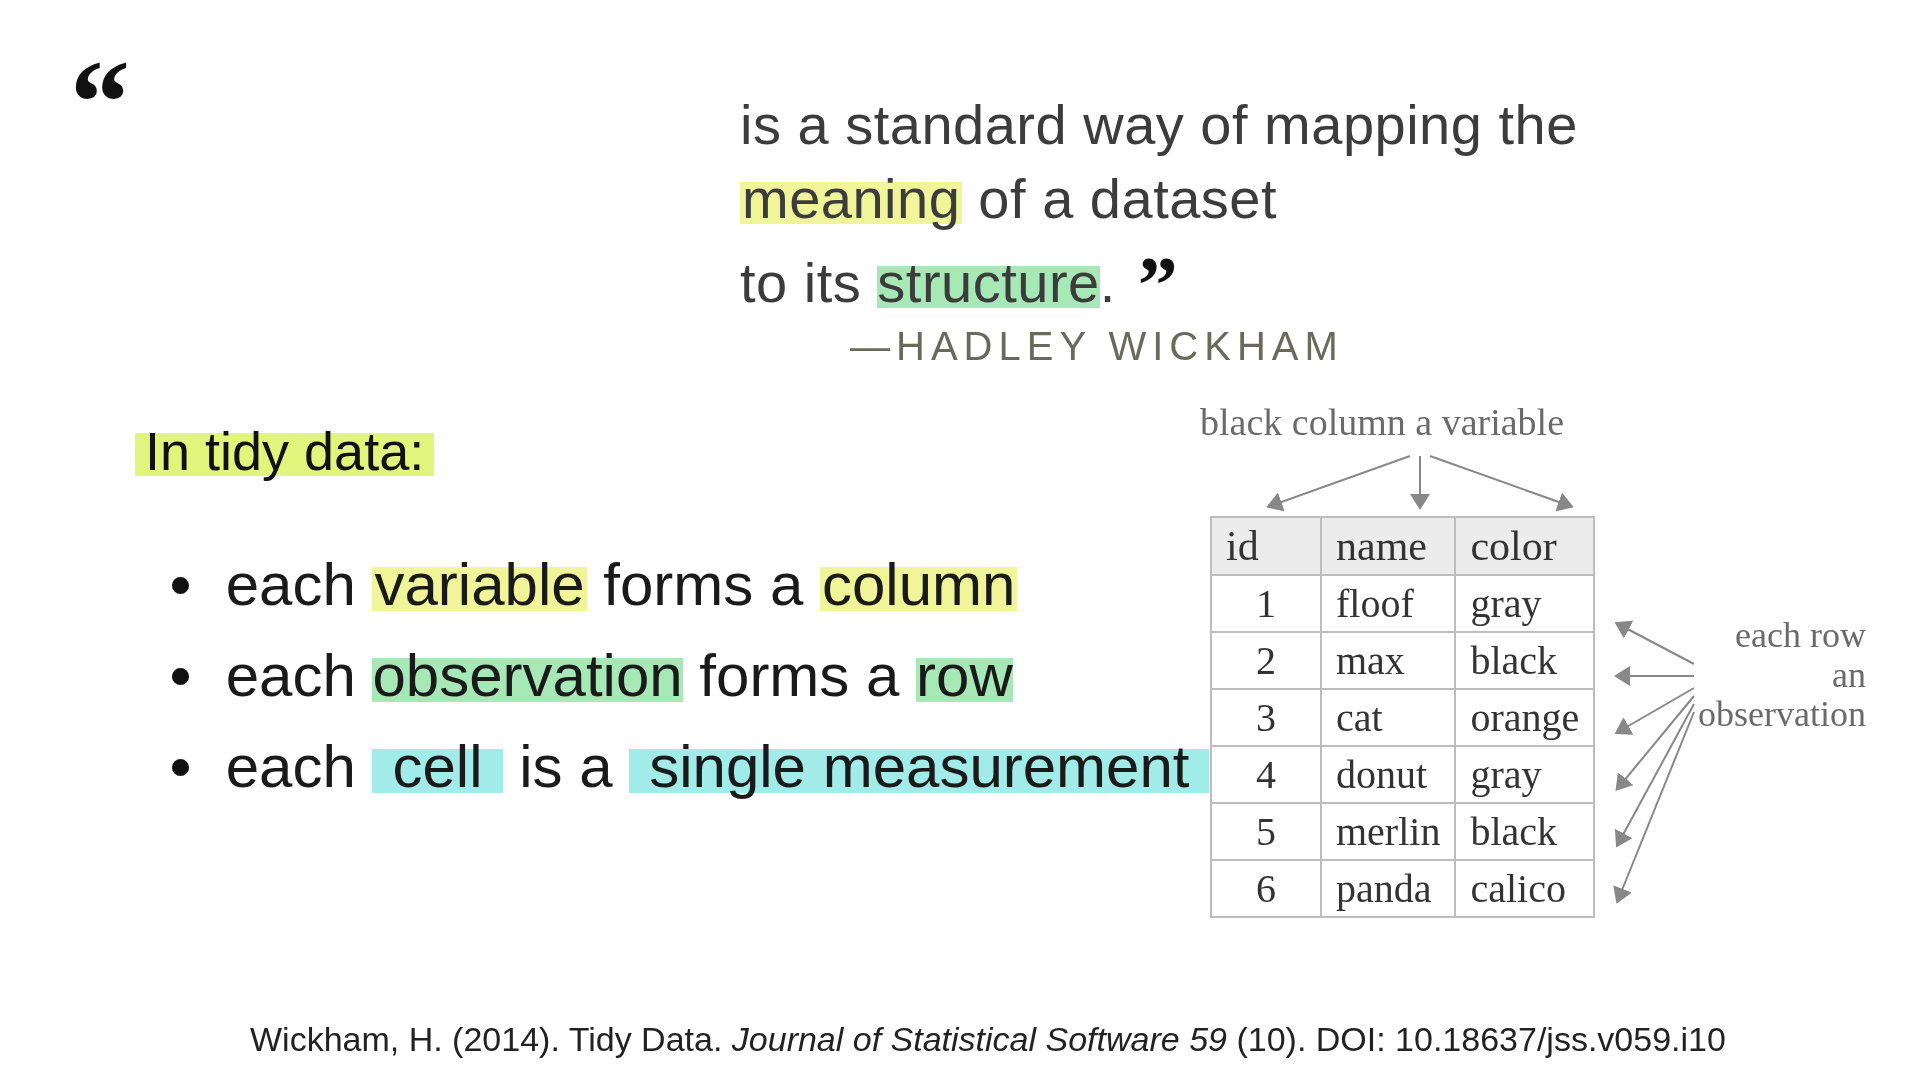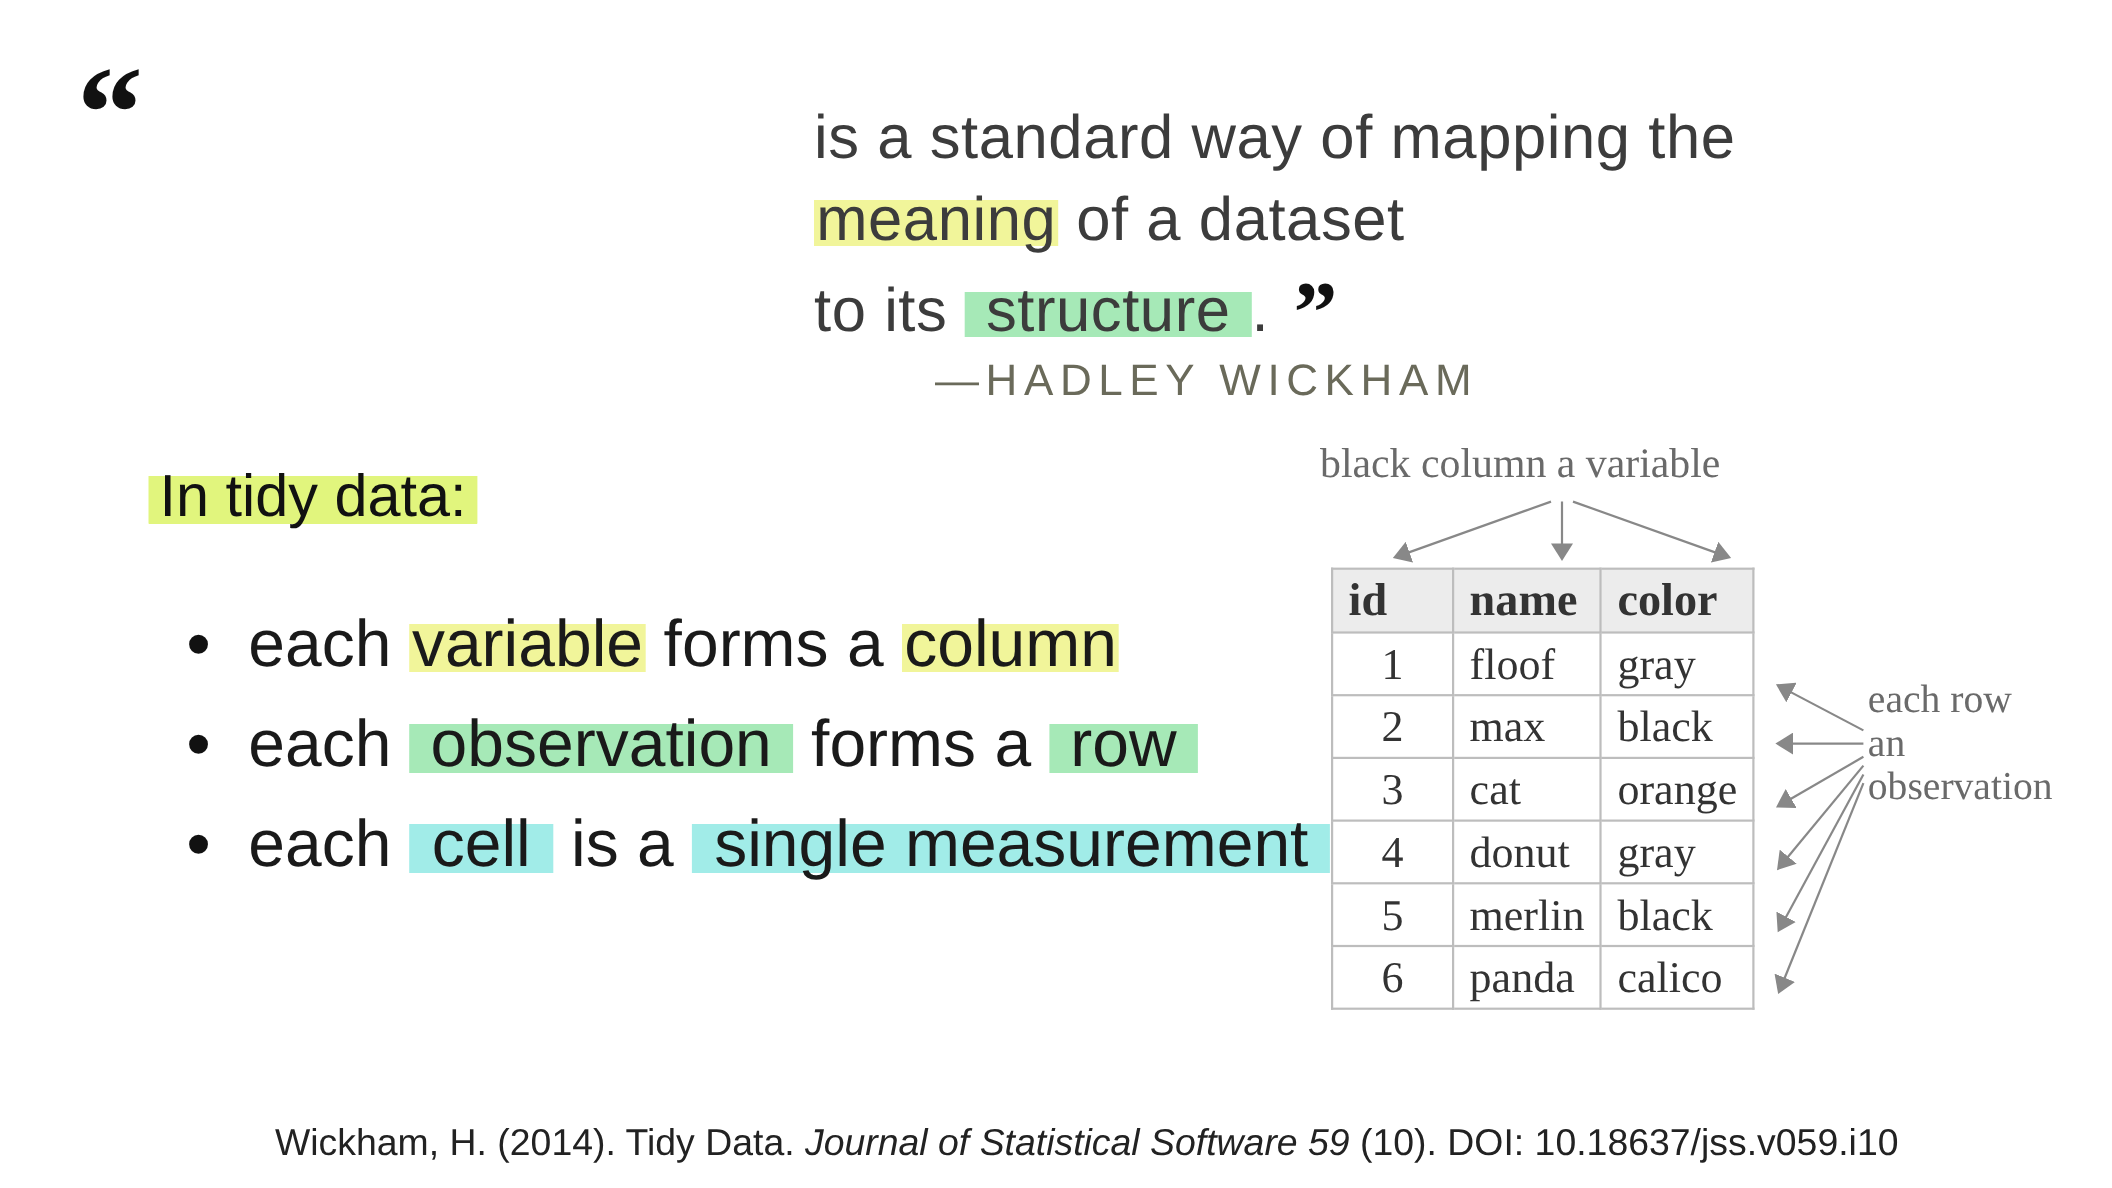--- a/index.html
+++ b/index.html
@@ -21,21 +21,21 @@
   }
 
   
   .def-line { position: absolute; left: 740px; font-size: 56px; font-weight: 300; color: #3c3c3c; letter-spacing: 0.5px; }
   .def1 { top: 92px; }
   .def2 { top: 166px; }
   .def3 { top: 240px; }
   .close-quote { display: inline-block; font-size: 80px; font-weight: 900; color: #111; font-family: Georgia, serif; letter-spacing: -12px; vertical-align: -10px; margin-left: 6px; }
 
   .hl-yellow { background: linear-gradient(180deg, rgba(0,0,0,0) 24%, #f1f59a 24%, #f1f59a 90%, rgba(0,0,0,0) 90%); padding: 0 2px; border-radius: 4px; }
-  .hl-green  { background: linear-gradient(180deg, rgba(0,0,0,0) 24%, #a6e9b7 24%, #a6e9b7 90%, rgba(0,0,0,0) 90%); padding: 0 19px; border-radius: 4px; }
+  .hl-green  { background: linear-gradient(180deg, rgba(0,0,0,0) 24%, #a6e9b7 24%, #a6e9b7 90%, rgba(0,0,0,0) 90%); padding: 0 0; border-radius: 4px; }
   .hl-teal   { background: linear-gradient(180deg, rgba(0,0,0,0) 24%, #a1ece8 24%, #a1ece8 90%, rgba(0,0,0,0) 90%); padding: 0 20px; border-radius: 4px; }
   .hl-lime   { background: linear-gradient(180deg, rgba(0,0,0,0) 20%, #e1f57d 20%, #e1f57d 92%, rgba(0,0,0,0) 92%); padding: 0 6px; border-radius: 6px; }
 
   
   .attrib { position: absolute; left: 850px; top: 324px; font-size: 40px; letter-spacing: 6px; color: #6a6a5a; font-family: "Trebuchet MS", "Segoe UI", sans-serif; text-align: right; }
 
   
   .section-head {
     position: absolute; left: 135px; top: 420px;
     font-size: 54px; font-weight: 400; color: #111;
@@ -43,29 +43,29 @@
   .section-head .hl-lime { padding: 0 10px; }
 
   
   .bullets { position: absolute; left: 170px; top: 550px; font-size: 60px; font-weight: 300; color: #1a1a1a; }
   .bullets li { list-style: none; margin-bottom: 22px; }
   .bullets li::before { content: "•"; margin-right: 18px; color: #111; font-weight: 700; }
 
   
   .tbl { position: absolute; left: 1210px; top: 516px; border-collapse: collapse; font-family: "Comic Sans MS", "Segoe Script", cursive; font-size: 40px; color: #333; }
   .tbl th, .tbl td { border: 2px solid #bdbdbd; padding: 4px 14px; min-width: 110px; text-align: left; }
-  .tbl th { background: #ececec; font-weight: 700; font-size: 42px; }
+  .tbl th { background: #ececec; font-weight: 400; font-size: 42px; }
   .tbl td.id { text-align: center; }
 
   
   .col-anno { position: absolute; left: 1200px; top: 400px; font-family: "Comic Sans MS", "Segoe Script", cursive; font-size: 38px; color: #6a6a6a; }
   .col-arrows { position: absolute; left: 1210px; top: 448px; }
 
   
-  .row-anno { position: absolute; left: 1698px; top: 616px; font-family: "Comic Sans MS", "Segoe Script", cursive; font-size: 36px; color: #6a6a6a; line-height: 1.1; text-align: left; }
+  .row-anno { position: absolute; left: 1698px; top: 616px; font-family: "Comic Sans MS", "Segoe Script", cursive; font-size: 36px; color: #6a6a6a; line-height: 1.1; text-align: right; }
   .row-arrows { position: absolute; left: 1612px; top: 604px; }
 
   
   .citation { position: absolute; left: 250px; top: 1020px; font-size: 34px; font-weight: 300; color: #222; }
   .citation .ital { font-style: italic; }
 
   svg line { stroke: #888; stroke-width: 2; }
 </style>
 </head>
 <body>

